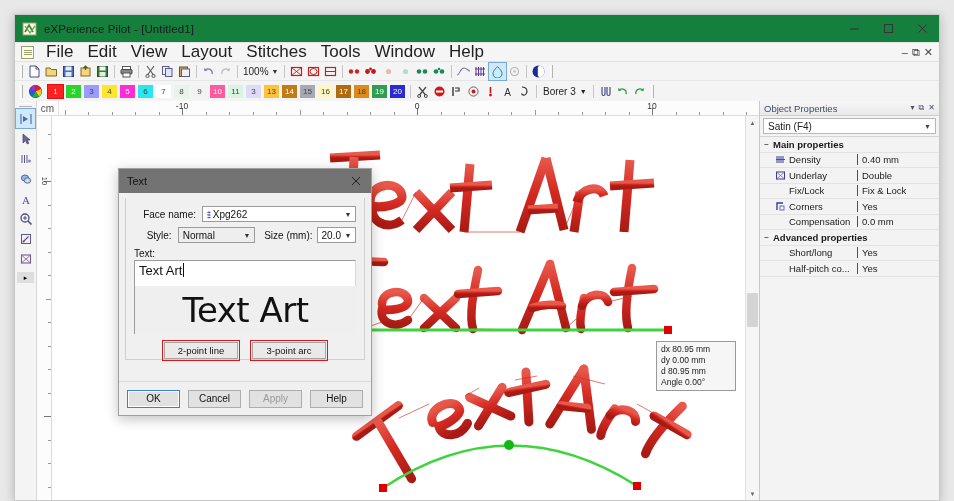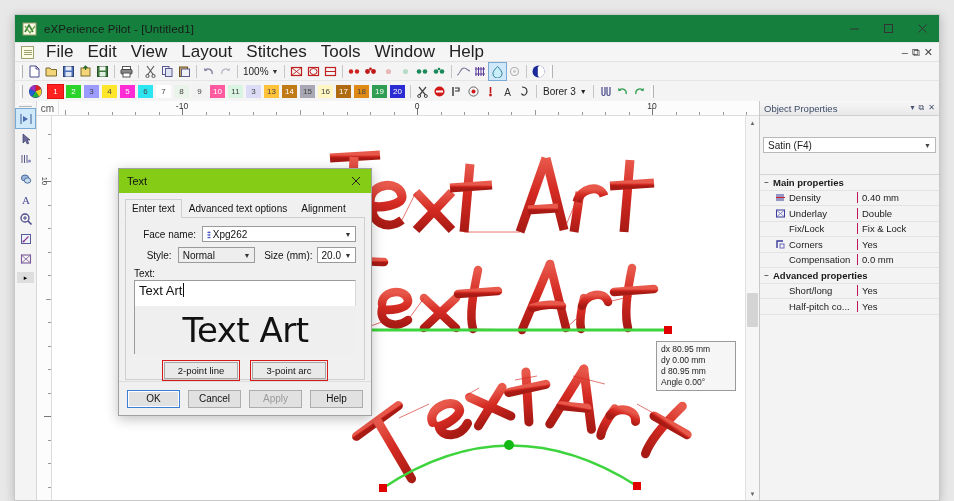--- a/index.html
+++ b/index.html
@@ -187,21 +187,21 @@
   }
   .vscroll .sb-arrow{
     position:absolute; left:0; right:0; height:13px; display:flex;
     align-items:center; justify-content:center; font-size:6px; color:#666;
   }
 
   
   .rpanel {
     width: 180px; background: #f3f3f3;
     border-left: 1px solid #c9c9c9;
-    display: flex; flex-direction: column; gap: 19px;
+    display: flex; flex-direction: column;
   }
   .rpanel-title {
     height: 15px; display:flex; align-items:center;
     background: linear-gradient(#f7f7f7,#e9e9e9);
     border-bottom: 1px solid #d0d0d0;
     font-size: 9.5px; color: #3b4a66; padding-left: 4px;
   }
   .rpanel-title .ctrls { margin-left:auto; display:flex; gap:4px; padding-right:4px; font-size:8px; color:#46536e;}
   .rp-combo {
     height: 16px; margin: 2px 3px; background: #fff;
@@ -230,21 +230,21 @@
   
   .dialog {
     position: absolute; left: 66px; top: 52px;
     width: 254px; height: 248px;
     background: #f0f0f0;
     border: 1px solid #a0a0a0;
     box-shadow: 0 3px 12px rgba(0,0,0,0.25);
     z-index: 40;
   }
   .dlg-title {
-    height: 25px; background: #84cc16; display:flex; align-items:center;
+    height: 25px; background: #737373; display:flex; align-items:center;
     padding-left: 8px; font-size: 11px; color:#111;
     border-bottom: 1px solid #f0f0f0;
   }
   .dlg-close {
     margin-left:auto; width: 30px; height: 25px; display:flex;
     align-items:center; justify-content:center; color:#222;
   }
   .dlg-body { padding: 4px 6px 0 6px; }
   .tabs { display: flex; border-bottom: 1px solid #cfcfcf; }
   .tab {
@@ -945,25 +945,20 @@
               <span>Text</span>
               <div class="dlg-close">
                 <svg width="10" height="10" viewBox="0 0 10 10">
                     <line x1="1" y1="1" x2="9" y2="9" stroke="currentColor"></line>
                     <line x1="9" y1="1" x2="1" y2="9" stroke="currentColor"></line>
                   </svg>
               </div>
             </div>
 
             <div class="dlg-body">
-              <div class="tabs">
-                <div class="tab active">Enter text</div>
-                <div class="tab">Advanced text options</div>
-                <div class="tab">Alignment</div>
-              </div>
 
               <div class="tabpane">
 
                 <div class="frow">
                   <div class="flabel" style="width:62px; margin-right:6px;">Face name:</div>
                   <div class="ctrl" style="flex:1;">
                     <span class="fnt-glyph">⁝⁝</span>
                     <span>Xpg262</span>
                     <span class="arr">▼</span>
                   </div>

